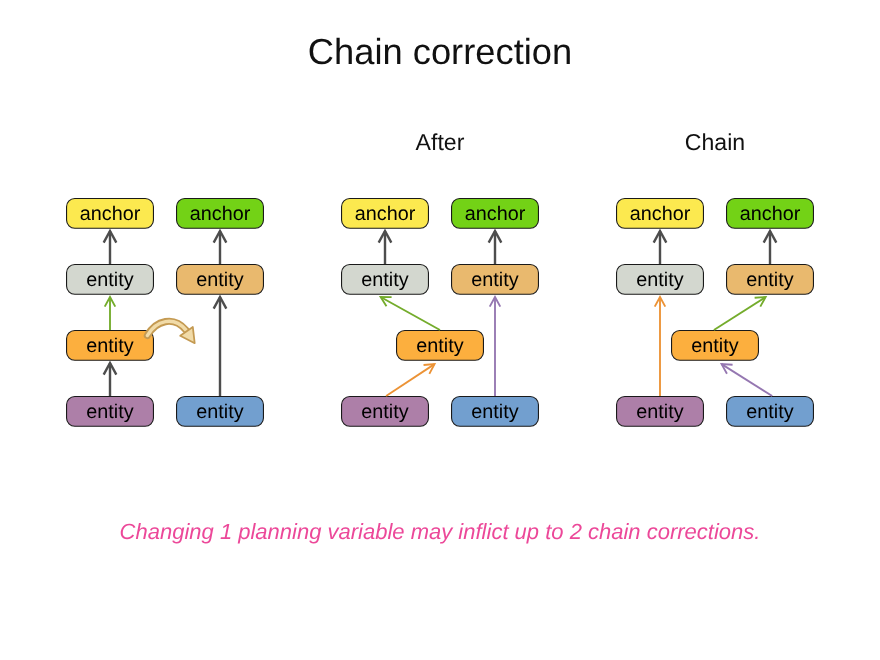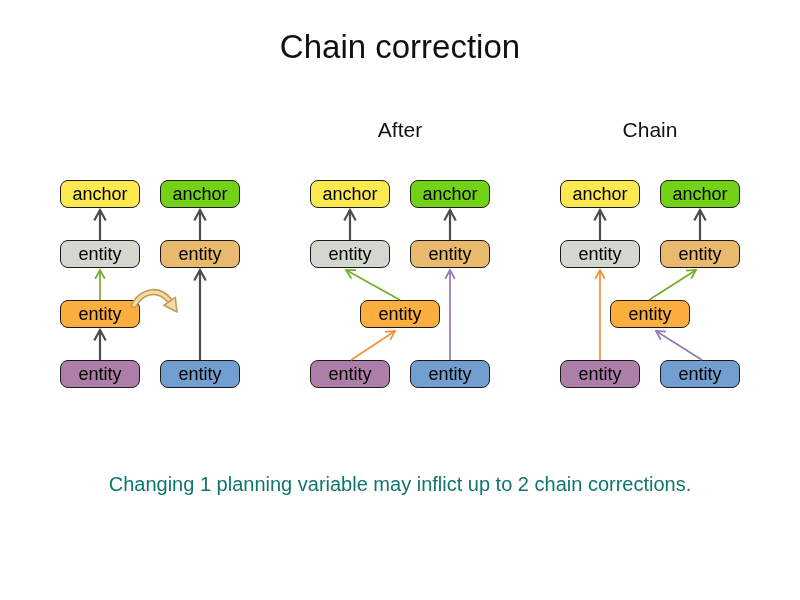--- a/index.html
+++ b/index.html
@@ -13,21 +13,21 @@
     text-align: center; font-size: 33px; line-height: 38px; color: #111;
   }
   .grouplabel {
     position: absolute; top: 117px; width: 180px;
     text-align: center; font-size: 21px; line-height: 26px; color: #111;
   }
   .grouplabel.before { left: 310px; }
   .grouplabel.after  { left: 560px; }
   .caption {
     position: absolute; top: 471px; left: 0; width: 800px;
-    text-align: center; font-size: 20px; line-height: 26px; color: #0f766e;
+    text-align: center; font-size: 20px; line-height: 26px; color: #ec4899; font-style: italic;
   }
   #nodes-layer { position: absolute; inset: 0; z-index: 1; }
   .node {
     position: absolute; width: 80px; height: 28px; box-sizing: border-box;
     border: 1.5px solid #1a1a1a; border-radius: 8px;
     display: flex; align-items: center; justify-content: center;
     font-size: 18px; line-height: 18px; color: #000;
   }
   #arrow-layer {
     position: absolute; top: 0; left: 0; z-index: 2; pointer-events: none;

